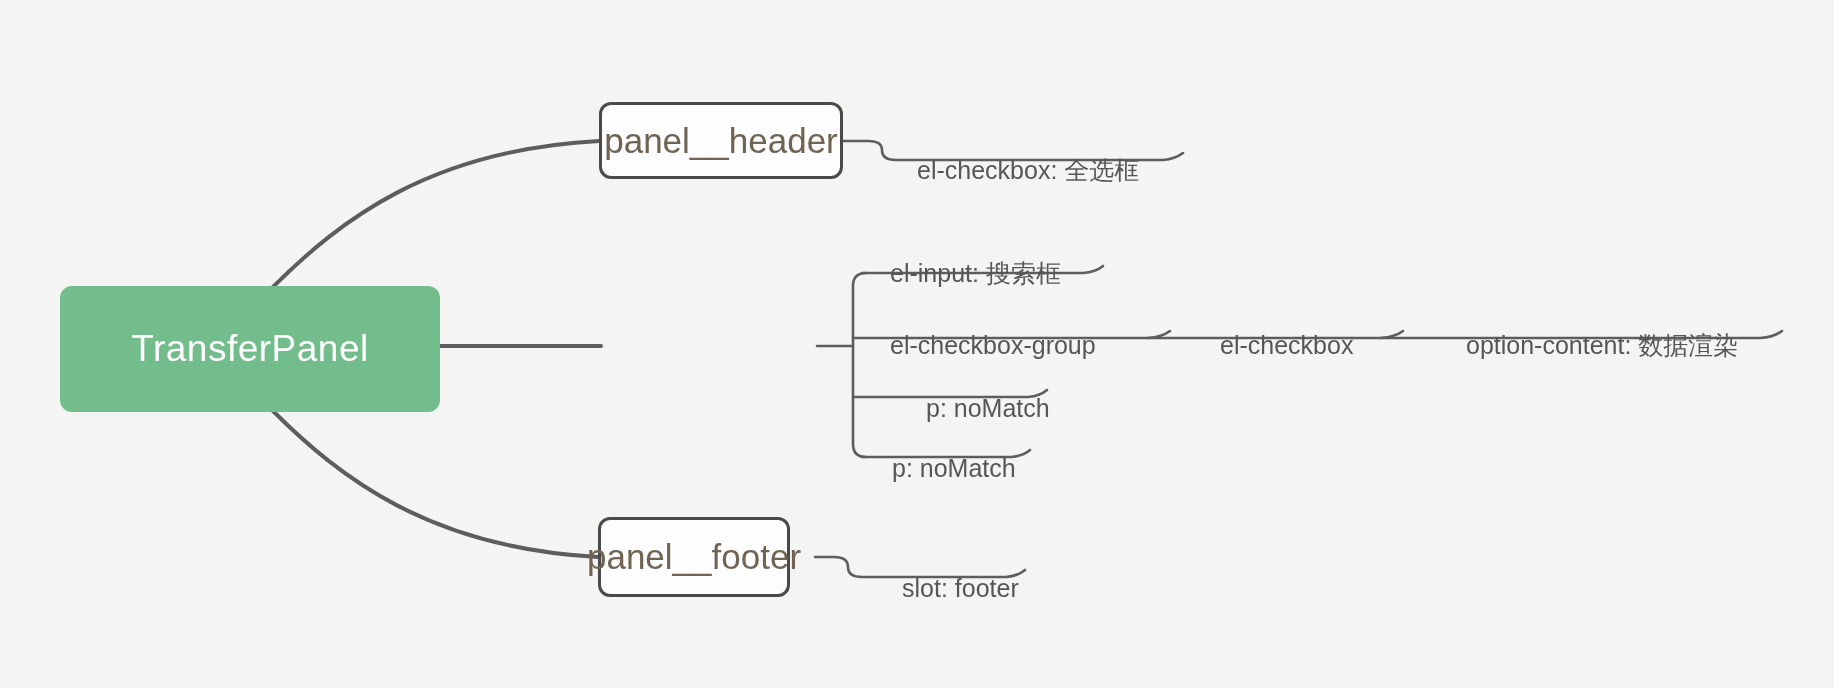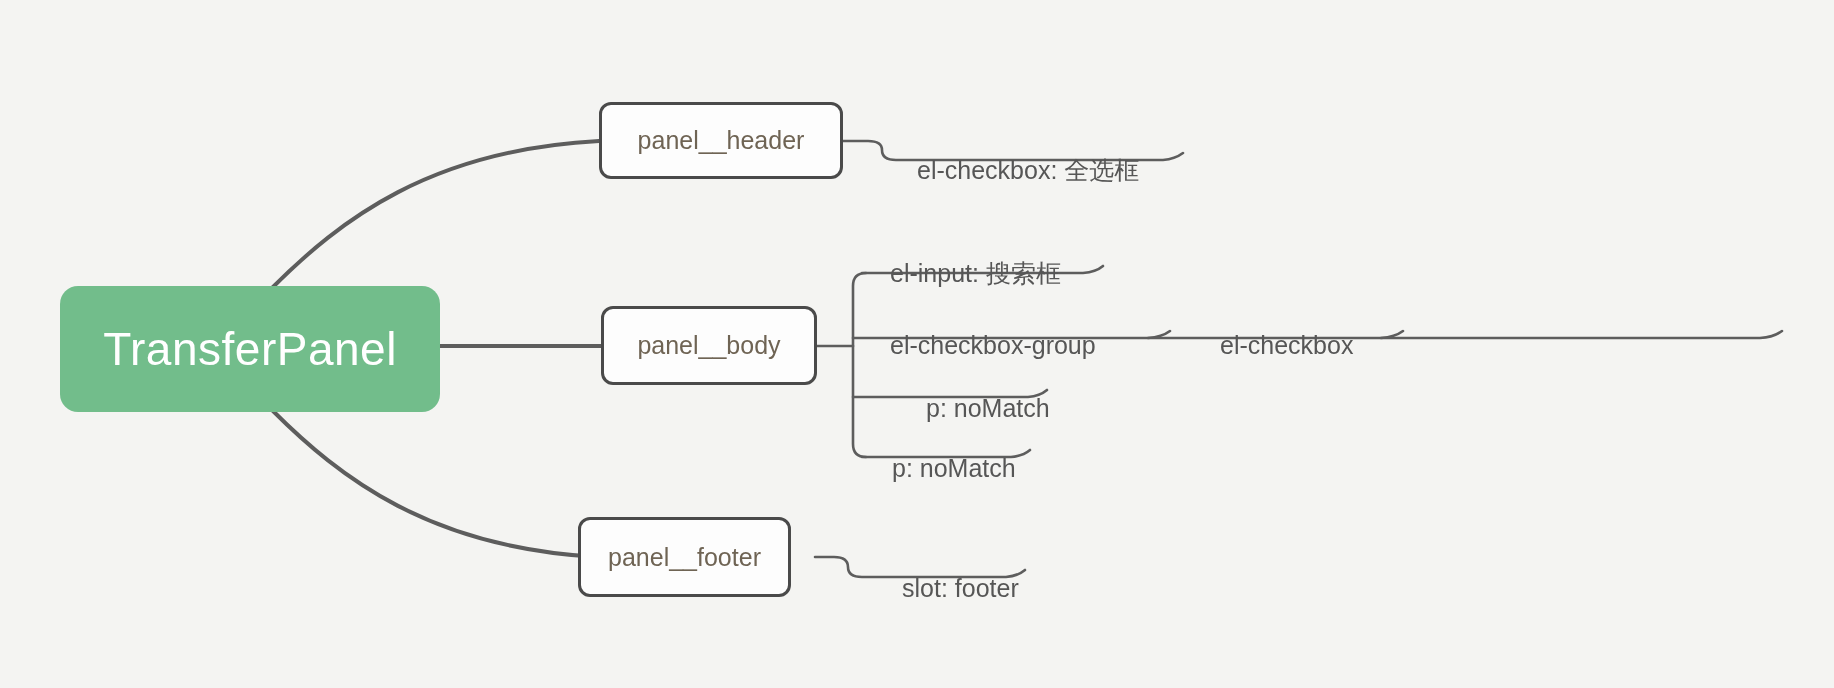--- a/index.html
+++ b/index.html
@@ -9,26 +9,26 @@
   }
   html,body{margin:0;padding:0;}
   body{font-family:"Liberation Sans","DejaVu Sans",sans-serif;background:var(--canvas-bg);}
   .canvas{position:relative;width:1834px;height:688px;background:var(--canvas-bg);overflow:hidden;}
   .connector-layer{position:absolute;left:0;top:0;width:1834px;height:688px;}
   .connector-layer path{fill:none;stroke:var(--line);stroke-linecap:round;}
   .branch-main{stroke-width:4px;}
   .branch-sub{stroke-width:2.6px;}
   .topic{position:absolute;display:flex;align-items:center;justify-content:center;box-sizing:border-box;white-space:nowrap;}
   .topic-root{left:60px;top:286px;width:380px;height:126px;background:var(--root-bg);
-    border-radius:18px;color:var(--root-text);font-size:46px;letter-spacing:.5px;}
+    border-radius:12px;color:var(--root-text);font-size:37px;letter-spacing:.5px;}
   .topic-node{background:var(--node-bg);border:3px solid var(--node-border);border-radius:12px;
-    color:var(--node-text);font-size:25px;text-align:center;}
+    color:var(--node-text);font-size:35px;text-align:center;}
   .node-header{left:599px;top:102px;width:244px;height:77px;}
   .node-body{left:601px;top:306px;width:216px;height:79px;}
-  .node-footer{left:578px;top:517px;width:213px;height:80px;}
+  .node-footer{left:598px;top:517px;width:192px;height:80px;}
   .leaf{position:absolute;color:var(--label-text);font-size:25px;line-height:26px;white-space:nowrap;margin-top:28px;}
   .lf-header-child{left:917px;top:129px;}
   .lf-input{left:890px;top:232px;}
   .lf-group{left:890px;top:304px;}
   .lf-checkbox{left:1220px;top:304px;}
   .lf-option{left:1466px;top:304px;}
   .lf-nomatch{left:926px;top:367px;}
   .lf-nodata{left:892px;top:427px;}
   .lf-footer-child{left:902px;top:547px;}
 </style>
@@ -53,25 +53,25 @@
     <path class="branch-sub" d="M 1381 338 H 1760 Q 1774 337 1782 331"></path>
     <path class="branch-sub" d="M 853 397 H 1028 Q 1040 396 1047 390"></path>
     <path class="branch-sub" d="M 862 457 H 1011 Q 1023 456 1030 450"></path>
 
     <path class="branch-sub" d="M 815 557 H 834 Q 848 557 848 567 Q 848 577 862 577 H 1006 Q 1018 576 1025 570"></path>
   </svg>
 
   <div class="topic topic-root">TransferPanel</div>
 
   <div class="topic topic-node node-header">panel__header</div>
-  <div class="topic topic-node node-body">panel__body</div>
   <div class="topic topic-node node-footer">panel__footer</div>
 
   <div class="leaf lf-header-child">el-checkbox: 全选框</div>
 
   <div class="leaf lf-input">el-input: 搜索框</div>
   <div class="leaf lf-group">el-checkbox-group</div>
   <div class="leaf lf-checkbox">el-checkbox</div>
+  <div class="leaf lf-option">option-content: 数据渲染</div>
   <div class="leaf lf-nomatch">p: noMatch</div>
   <div class="leaf lf-nodata">p: noMatch</div>
 
   <div class="leaf lf-footer-child">slot: footer</div>
 </div>
 
 </body></html>

